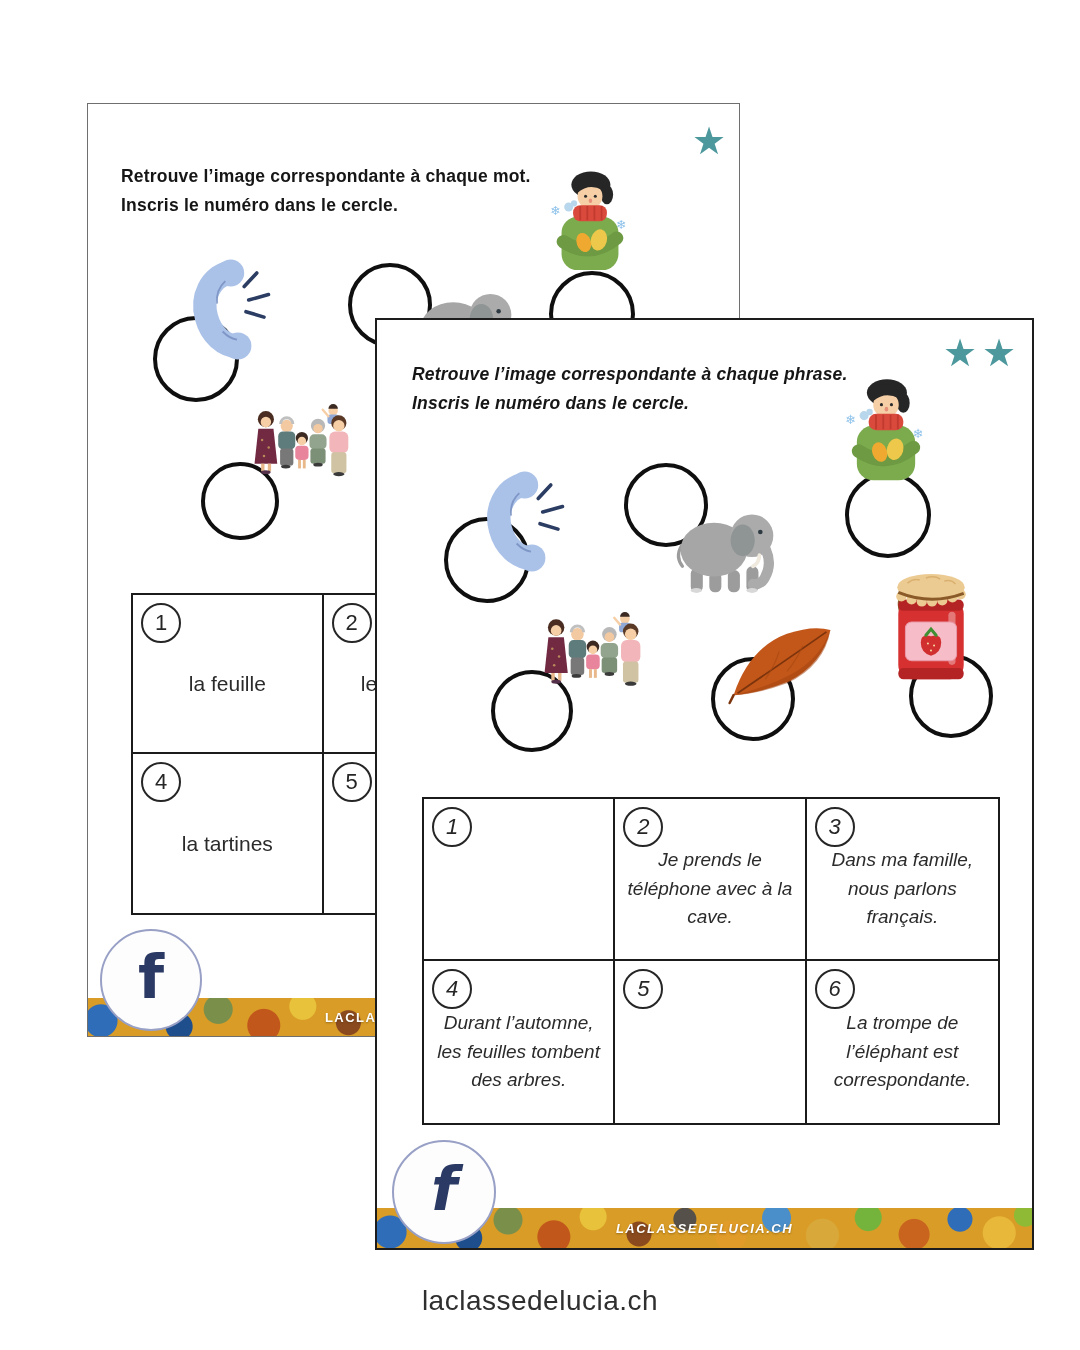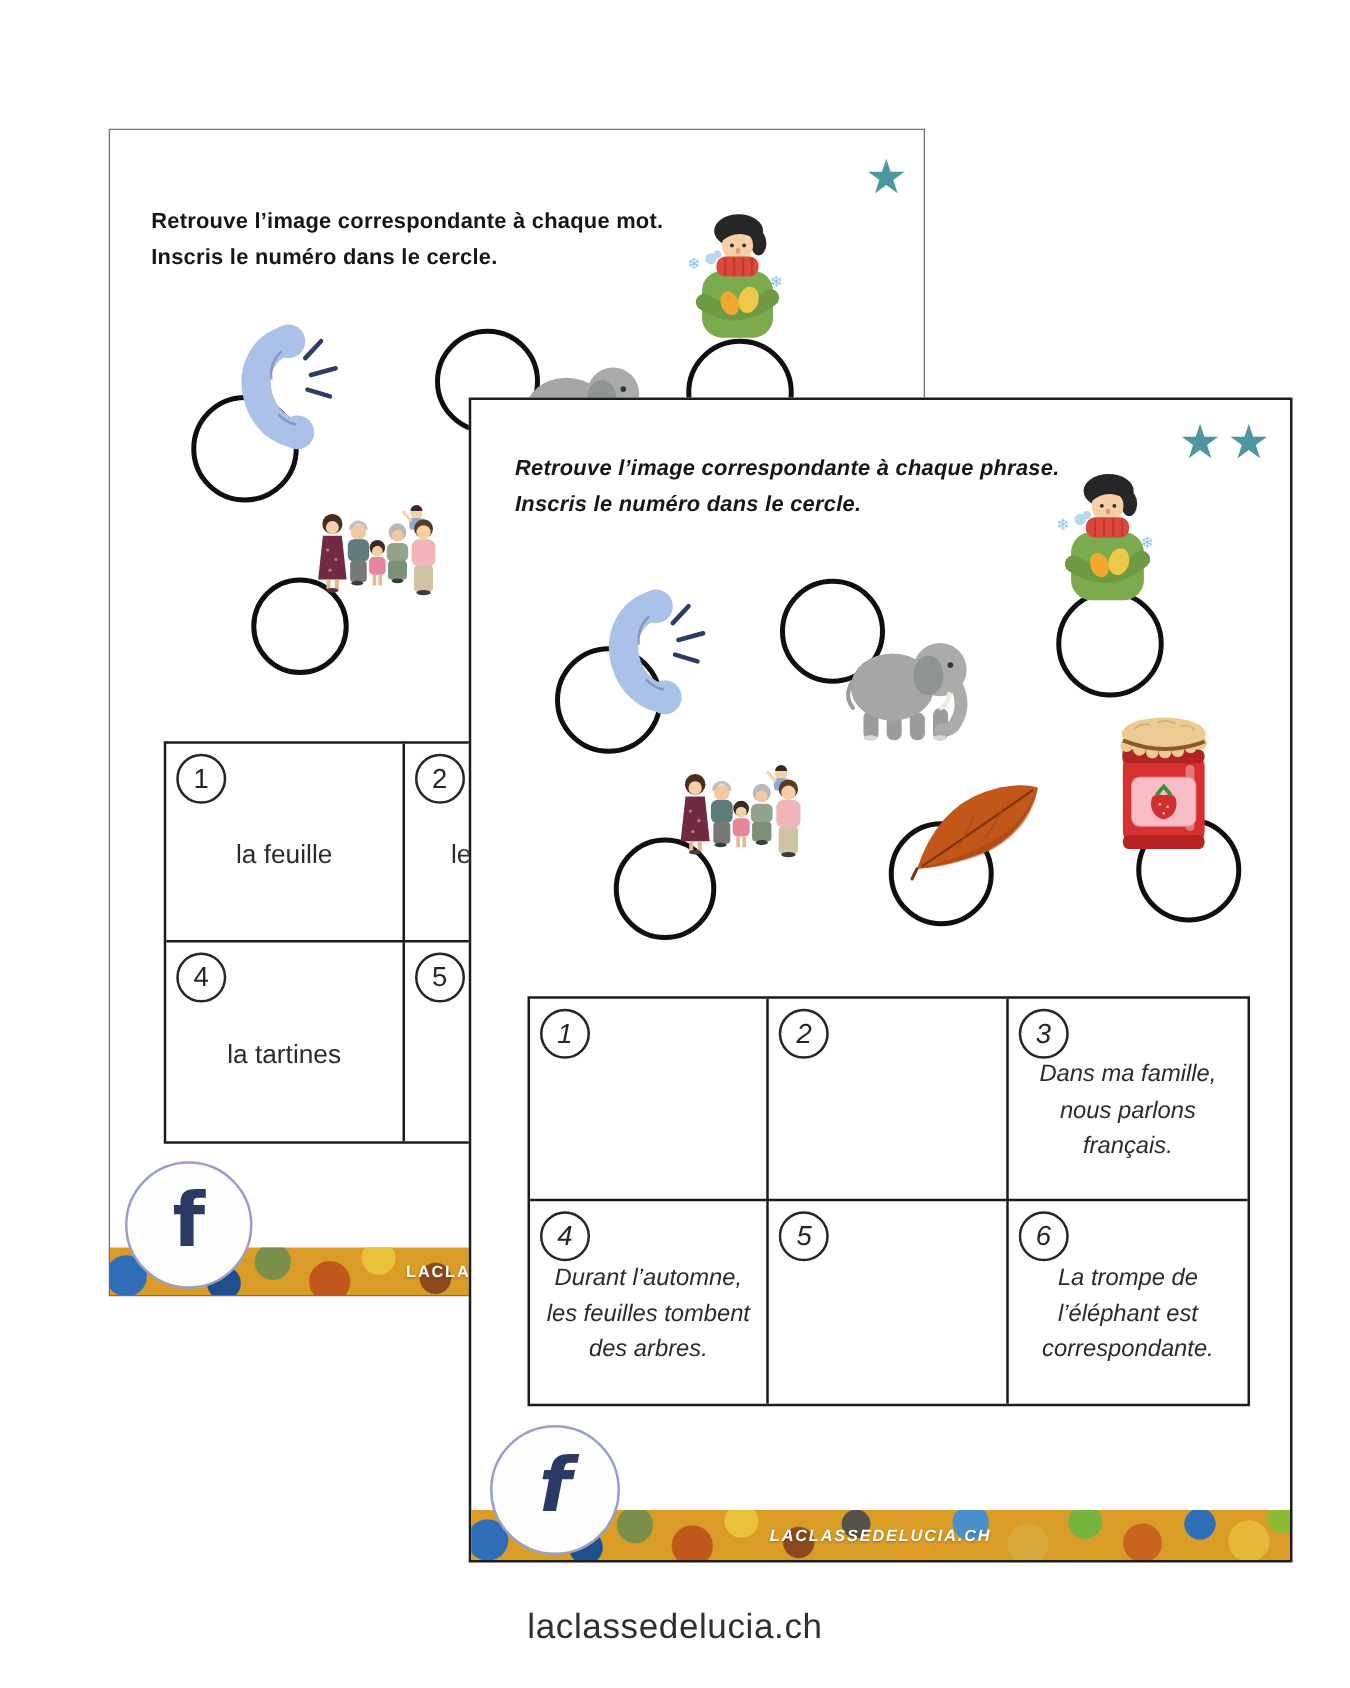--- a/index.html
+++ b/index.html
@@ -293,20 +293,21 @@
     <div class="wtable front-cells" style="left:45px;top:477px;width:574px;height:324px;grid-template-columns:1fr 1fr 1fr;grid-template-rows:1fr 1fr;">
       <div class="cell">
         <div class="cellnum">
             <span>1</span>
           </div>
       </div>
       <div class="cell">
         <div class="cellnum">
             <span>2</span>
           </div>
+        <div class="celltext">Je prends le téléphone avec à la cave.</div>
       </div>
       <div class="cell">
         <div class="cellnum">
             <span>3</span>
           </div>
         <div class="celltext">Dans ma famille, nous parlons français.</div>
       </div>
       <div class="cell">
         <div class="cellnum">
             <span>4</span>

